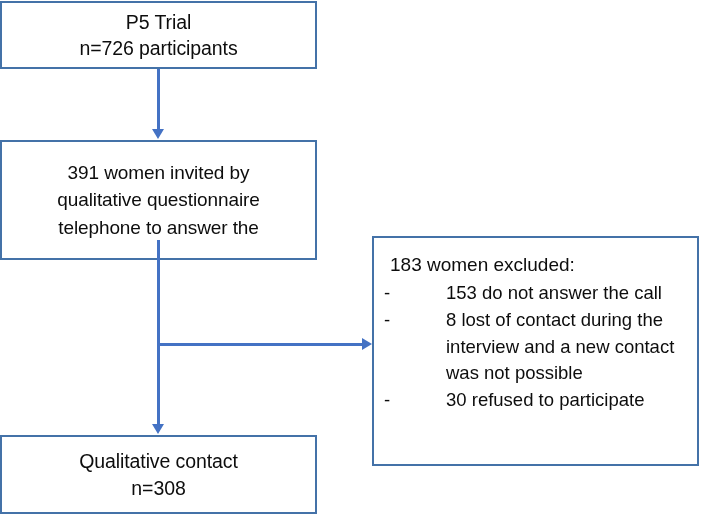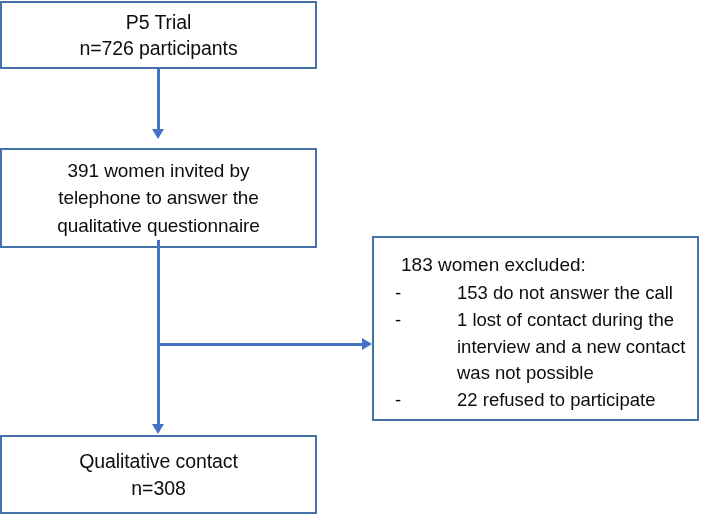--- a/index.html
+++ b/index.html
@@ -45,23 +45,23 @@
   #node-trial {
     left: 0px;
     top: 1px;
     width: 317px;
     height: 68px;
   }
 
   
   #node-invited {
     left: 0px;
-    top: 148px;
+    top: 140px;
     width: 317px;
-    height: 100px;
+    height: 120px;
     align-items: center;
     text-align: center;
   }
   #node-invited .node-line {
     font-size: 19px;
     line-height: 1.44;
   }
 
   
   #node-analysis {
@@ -70,23 +70,23 @@
     width: 317px;
     height: 79px;
     border-bottom-width: 2px;
   }
 
   
   #node-excluded {
     left: 372px;
     top: 236px;
     width: 327px;
-    height: 185px;
+    height: 230px;
     justify-content: flex-start;
-    padding: 14px 6px 6px 17px;
+    padding: 14px 6px 6px 6px;
   }
   #node-excluded .excl-title {
     font-size: 19px;
     line-height: 1.42;
     padding-left: 10px;
     white-space: nowrap;
   }
   .excl-list {
     list-style: none;
     margin: 0;
@@ -158,44 +158,44 @@
   <div class="node centered" id="node-trial">
     <div class="node-line">P5 Trial</div>
     <div class="node-line">n=726 participants</div>
   </div>
 
   <div class="conn conn-v" id="conn-trial-invited-line"></div>
   <div class="arrowhead-down" id="conn-trial-invited-head"></div>
 
   <div class="node centered" id="node-invited">
     <div class="node-line">391 women invited by</div>
+    <div class="node-line">qualitative questionnaire</div>
     <div class="node-line">telephone to answer the</div>
-    <div class="node-line">qualitative questionnaire</div>
   </div>
 
   <div class="conn conn-v" id="conn-invited-analysis-line"></div>
   <div class="arrowhead-down" id="conn-invited-analysis-head"></div>
 
   <div class="conn conn-h" id="conn-branch-line"></div>
   <div class="arrowhead-right" id="conn-branch-head"></div>
 
   <div class="node" id="node-excluded">
     <div class="excl-title">183 women excluded:</div>
     <ul class="excl-list">
       <li class="excl-item">
         <span class="excl-dash">-</span>
         <span class="excl-text">153 do not answer the call</span>
       </li>
       <li class="excl-item">
         <span class="excl-dash">-</span>
-        <span class="excl-text">1 lost of contact during the interview and a new contact was not possible</span>
+        <span class="excl-text">8 lost of contact during the interview and a new contact was not possible</span>
       </li>
       <li class="excl-item">
         <span class="excl-dash">-</span>
-        <span class="excl-text">22 refused to participate</span>
+        <span class="excl-text">30 refused to participate</span>
       </li>
     </ul>
   </div>
 
   <div class="node centered" id="node-analysis">
     <div class="node-line">Qualitative contact</div>
     <div class="node-line">n=308</div>
   </div>
 
 </div>

